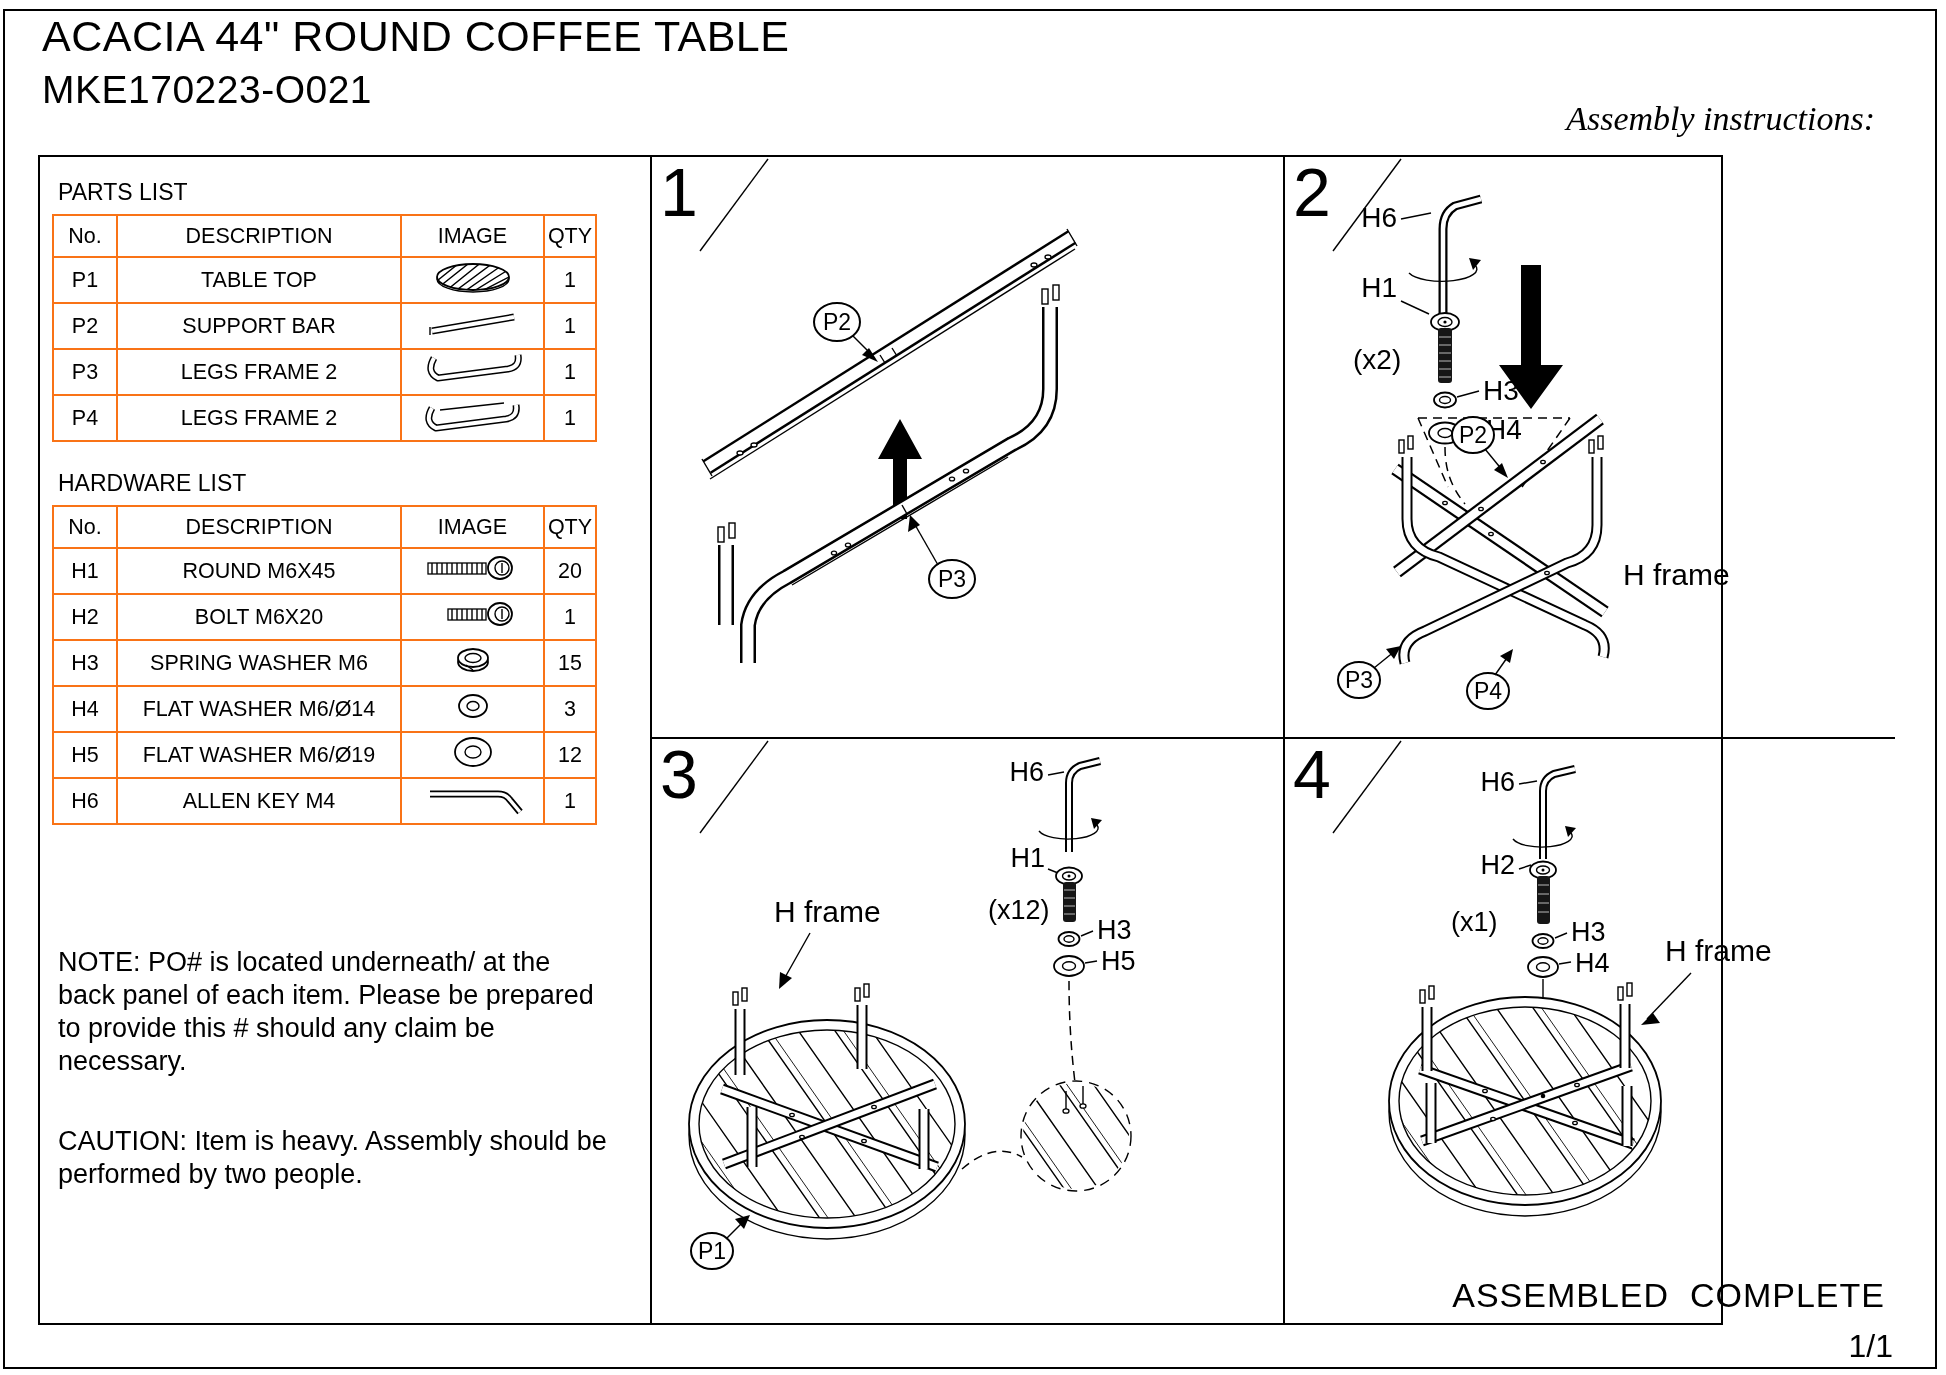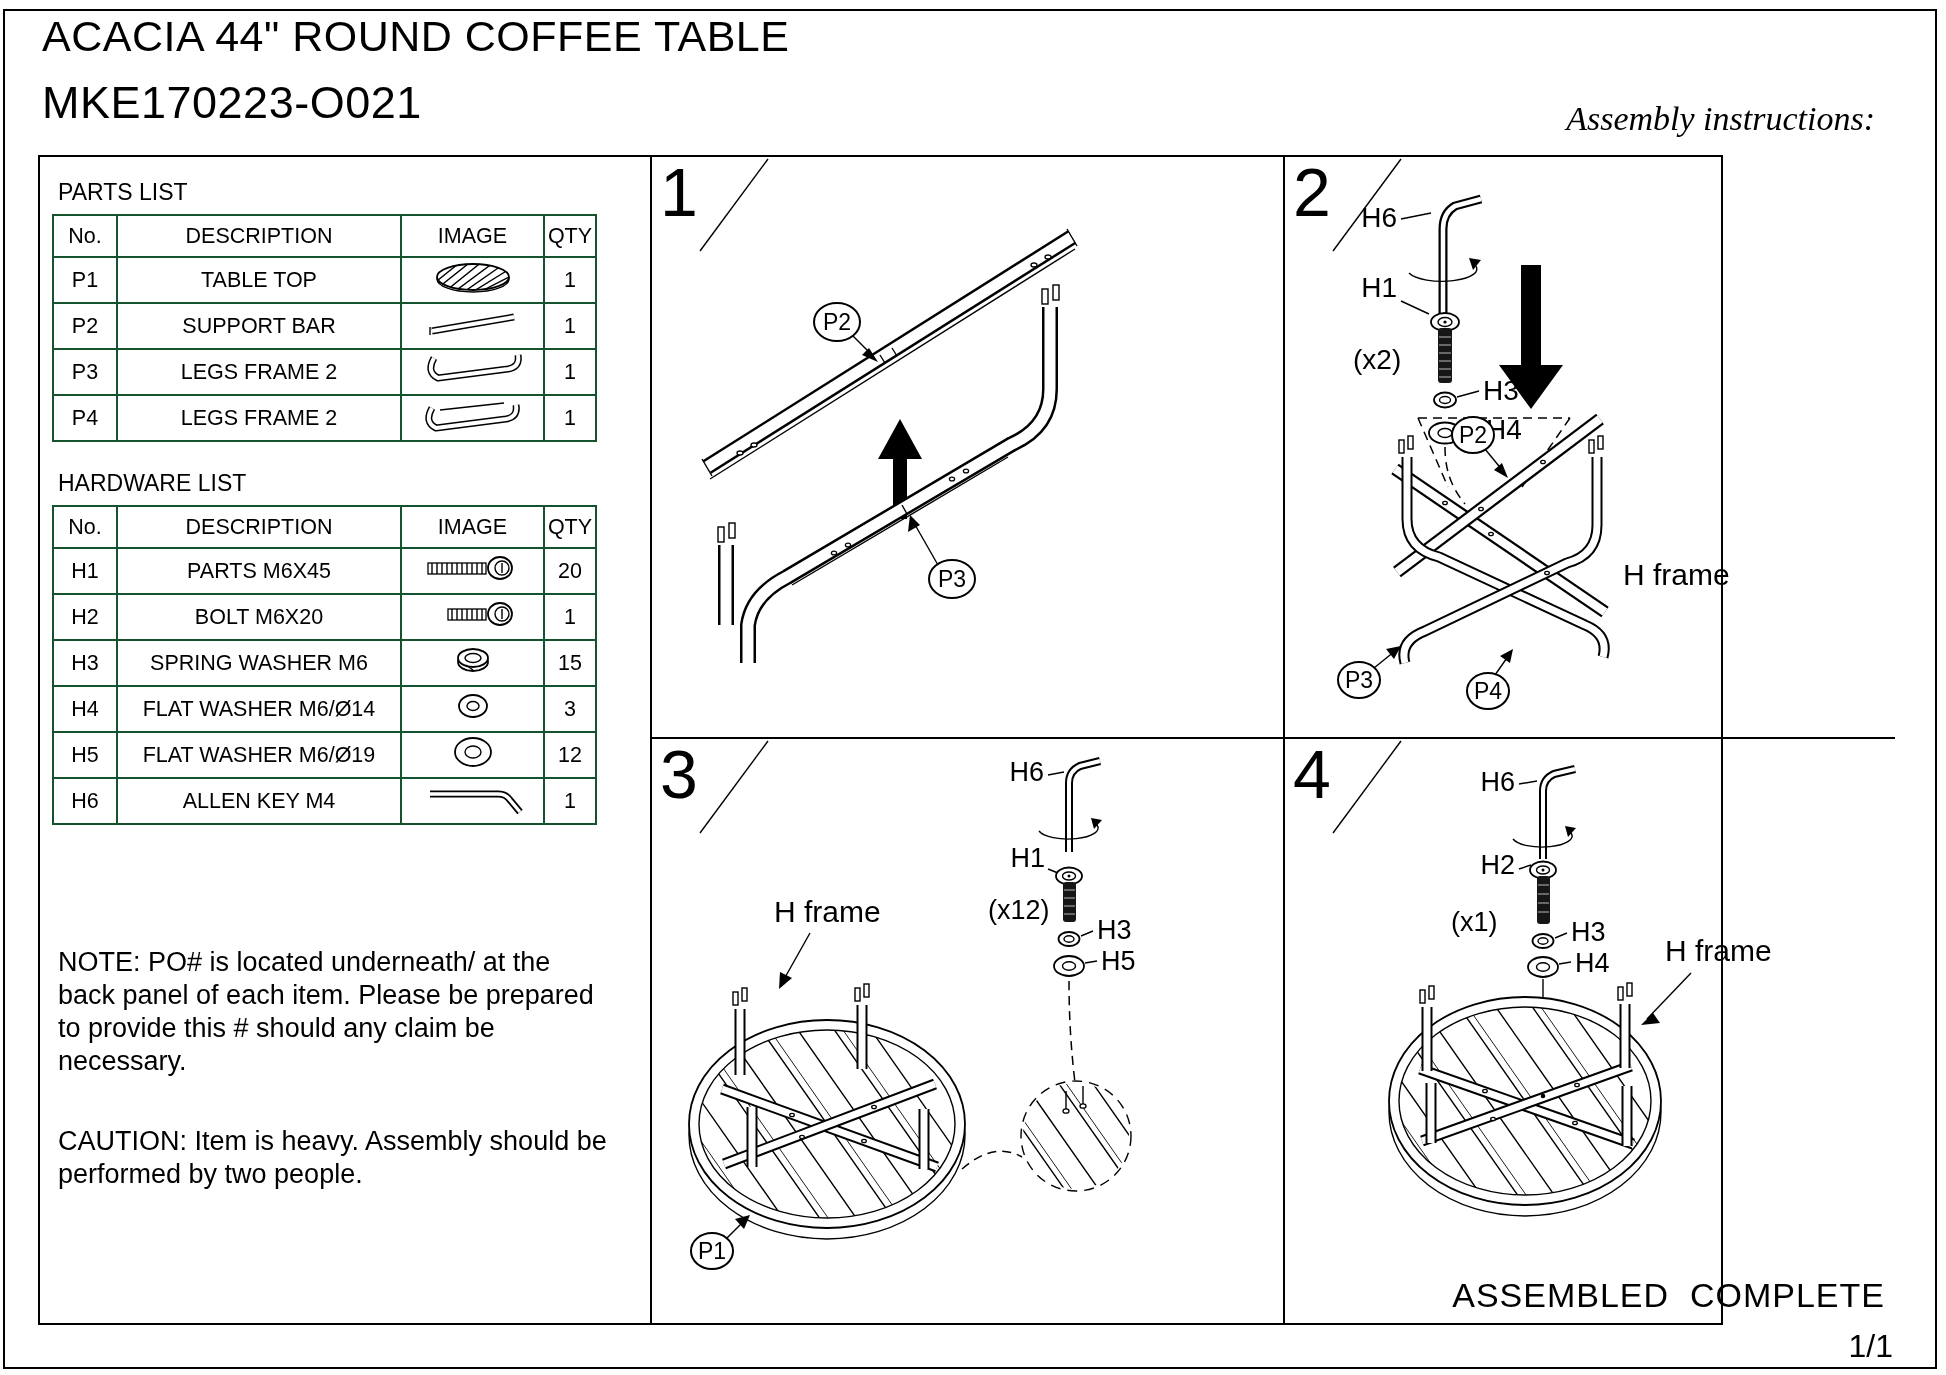--- a/index.html
+++ b/index.html
@@ -3,33 +3,33 @@
 <meta charset="utf-8">
 <style>
   html,body { margin:0; padding:0; background:#e8e8e8; }
   .page {
     position:relative; width:1946px; height:1375px; background:#ffffff;
     font-family:"Liberation Sans", sans-serif; color:#000; overflow:hidden;
   }
   .page-frame { position:absolute; left:3px; top:9px; width:1934px; height:1360px;
     border:2px solid #000; box-sizing:border-box; }
   .title { position:absolute; left:42px; top:12px; font-size:43px; letter-spacing:0.5px; white-space:pre; }
-  .model { position:absolute; left:42px; top:77px; font-size:45px; letter-spacing:0.5px; }
+  .model { position:absolute; left:42px; top:68px; font-size:39px; letter-spacing:0.5px; }
   .assembly-label { position:absolute; right:71px; top:100px; font-family:"Liberation Serif", serif;
     font-style:italic; font-size:34px; }
   .main-box { position:absolute; left:38px; top:155px; width:1685px; height:1170px;
     border:2px solid #000; box-sizing:border-box; }
   .v1 { position:absolute; left:610px; top:0; width:2px; height:1166px; background:#000; }
   .v2 { position:absolute; left:1243px; top:0; width:2px; height:1166px; background:#000; }
   .hdiv { position:absolute; left:610px; top:580px; width:1245px; height:2px; background:#000; }
   .left-col { position:absolute; left:0; top:0; width:610px; height:1166px; box-sizing:border-box; padding:22px 0 0 12px; }
   .list-title { font-size:23px; margin:0 0 8px 6px; }
   .list-title.hw { margin-top:28px; }
   table.plist { border-collapse:collapse; width:543px; table-layout:fixed; }
-  table.plist th, table.plist td { border:2px solid #14532d; font-size:21.5px; font-weight:normal;
+  table.plist th, table.plist td { border:2px solid #f97316; font-size:21.5px; font-weight:normal;
     text-align:center; padding:0; overflow:hidden; }
   table.plist th { height:40px; }
   table.plist td { height:43px; }
   td.desc { text-align:left; padding-left:9px; }
   col.c-no { width:64px; } col.c-desc { width:284px; } col.c-img { width:143px; } col.c-qty { width:52px; }
   .notes { margin:88px 0 0 6px; width:585px; font-size:27px; line-height:33px; white-space:pre-line; }
   .caution { margin-top:14px; }
   .panel { position:absolute; box-sizing:border-box; }
   .p1 { left:612px; top:0; width:631px; height:580px; }
   .p2 { left:1245px; top:0; width:610px; height:580px; }
@@ -155,21 +155,21 @@
           </colgroup>
         <tbody>
             <tr>
           <th>No.</th>
           <th>DESCRIPTION</th>
           <th>IMAGE</th>
           <th>QTY</th>
         </tr>
         <tr>
           <td>H1</td>
-          <td class="desc">PARTS M6X45</td>
+          <td class="desc">ROUND M6X45</td>
           <td>
             <svg width="110" height="38" viewBox="0 0 110 38">
               <rect x="10" y="14" width="58" height="11" class="hole"></rect>
               <path class="thin" d="M14,14 v11 M19,14 v11 M24,14 v11 M29,14 v11 M34,14 v11 M39,14 v11 M44,14 v11 M49,14 v11 M54,14 v11 M59,14 v11 M64,14 v11"></path>
               <ellipse cx="82" cy="19" rx="12" ry="11" class="wsh"></ellipse>
               <ellipse cx="84" cy="19" rx="7" ry="7" class="thin"></ellipse>
               <line x1="84" y1="14" x2="84" y2="24" class="thin"></line>
             </svg>
           </td>
           <td>20</td>

